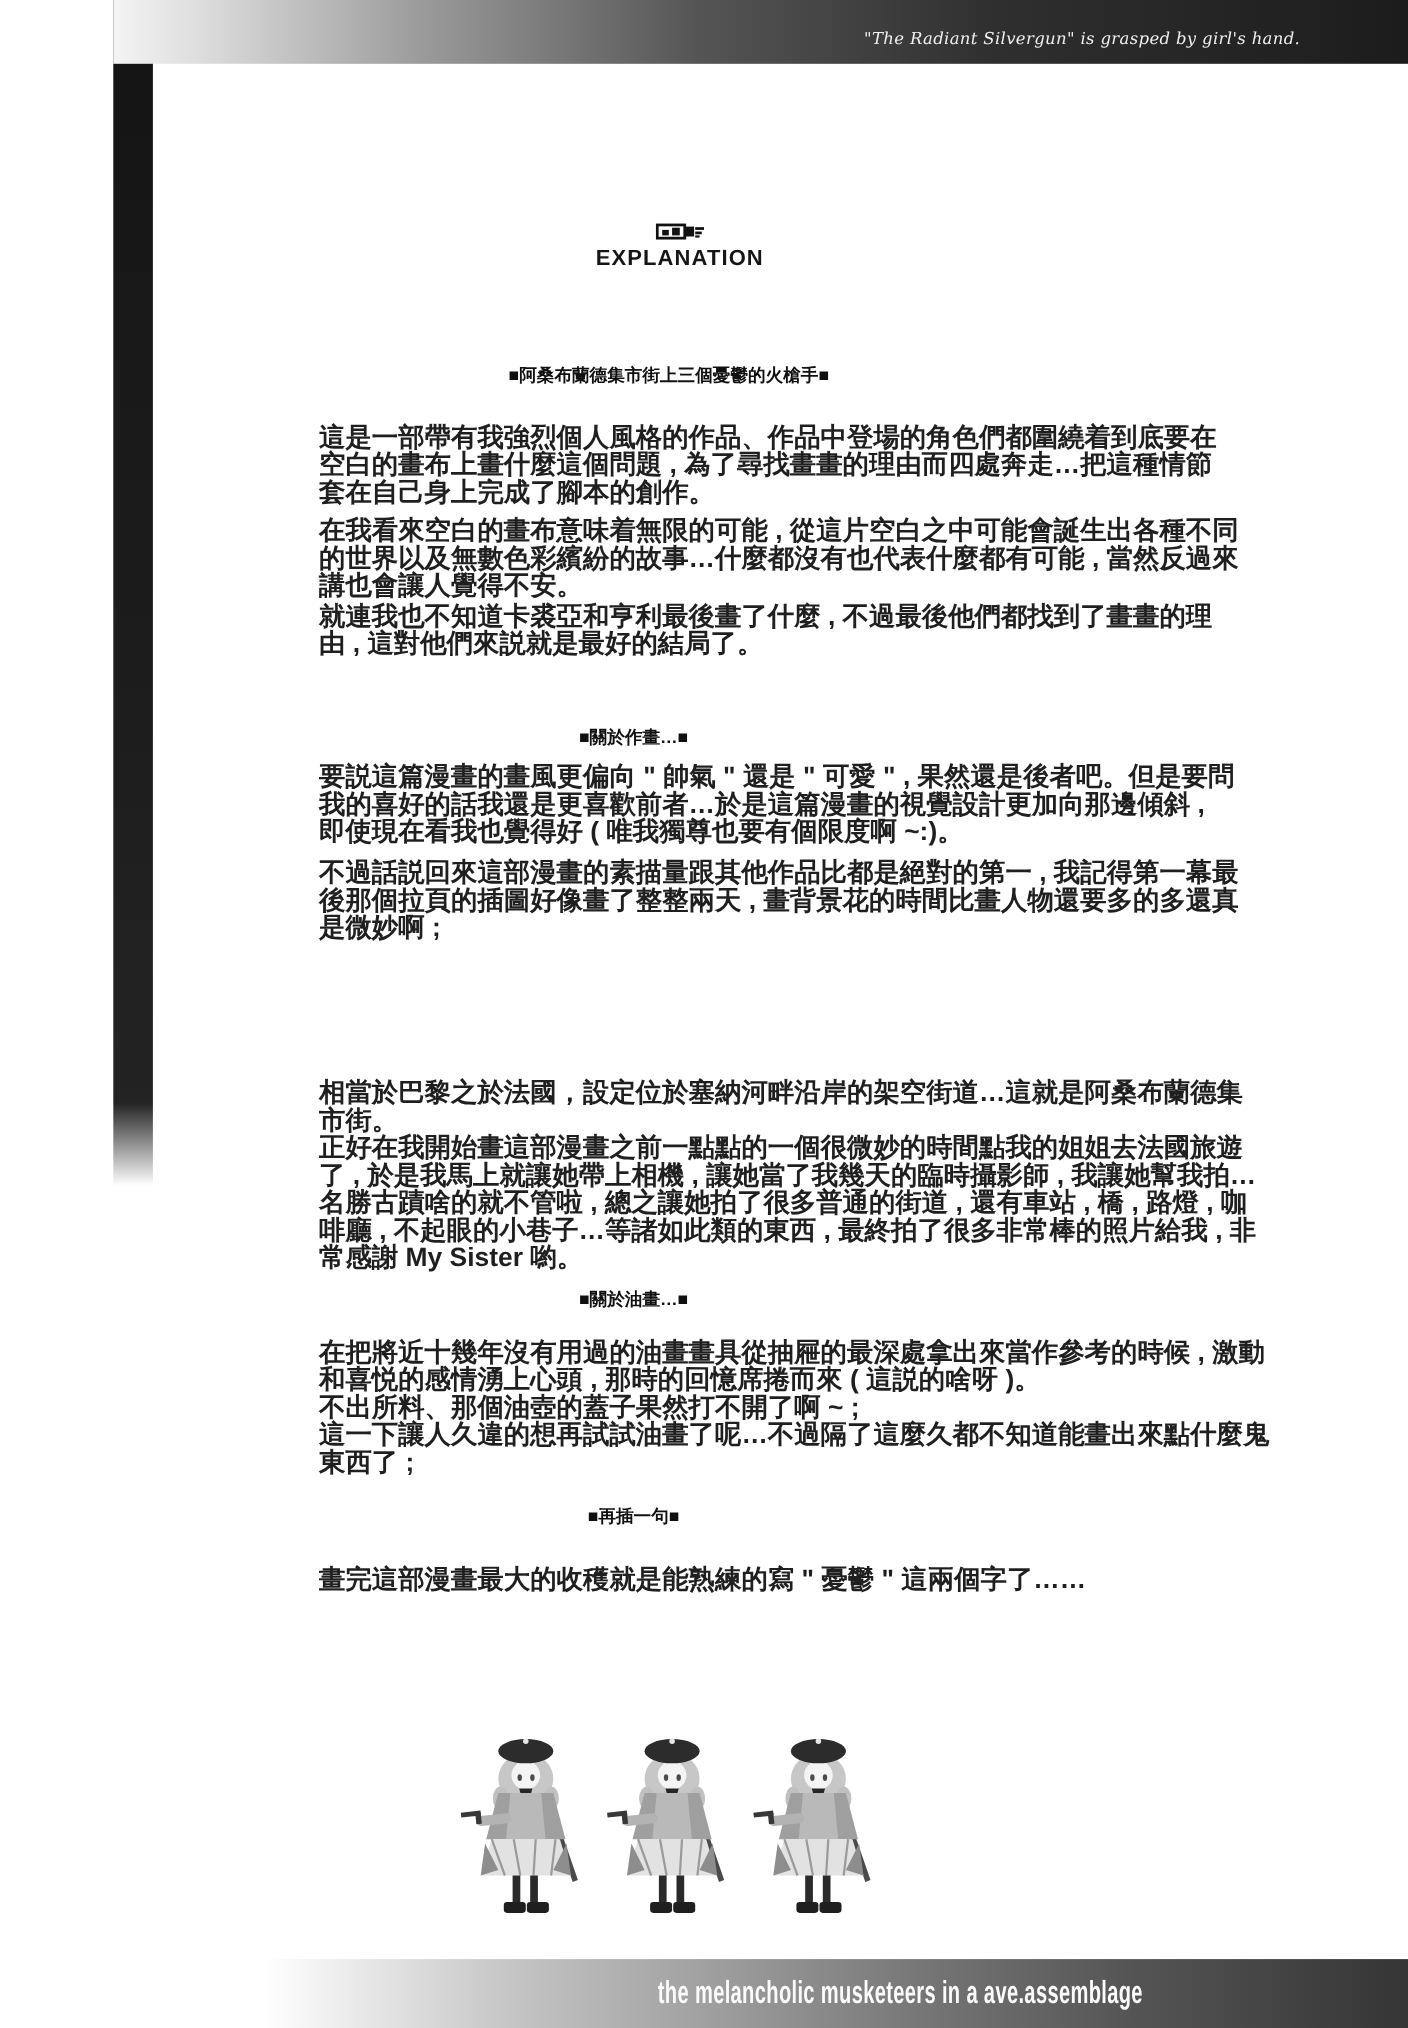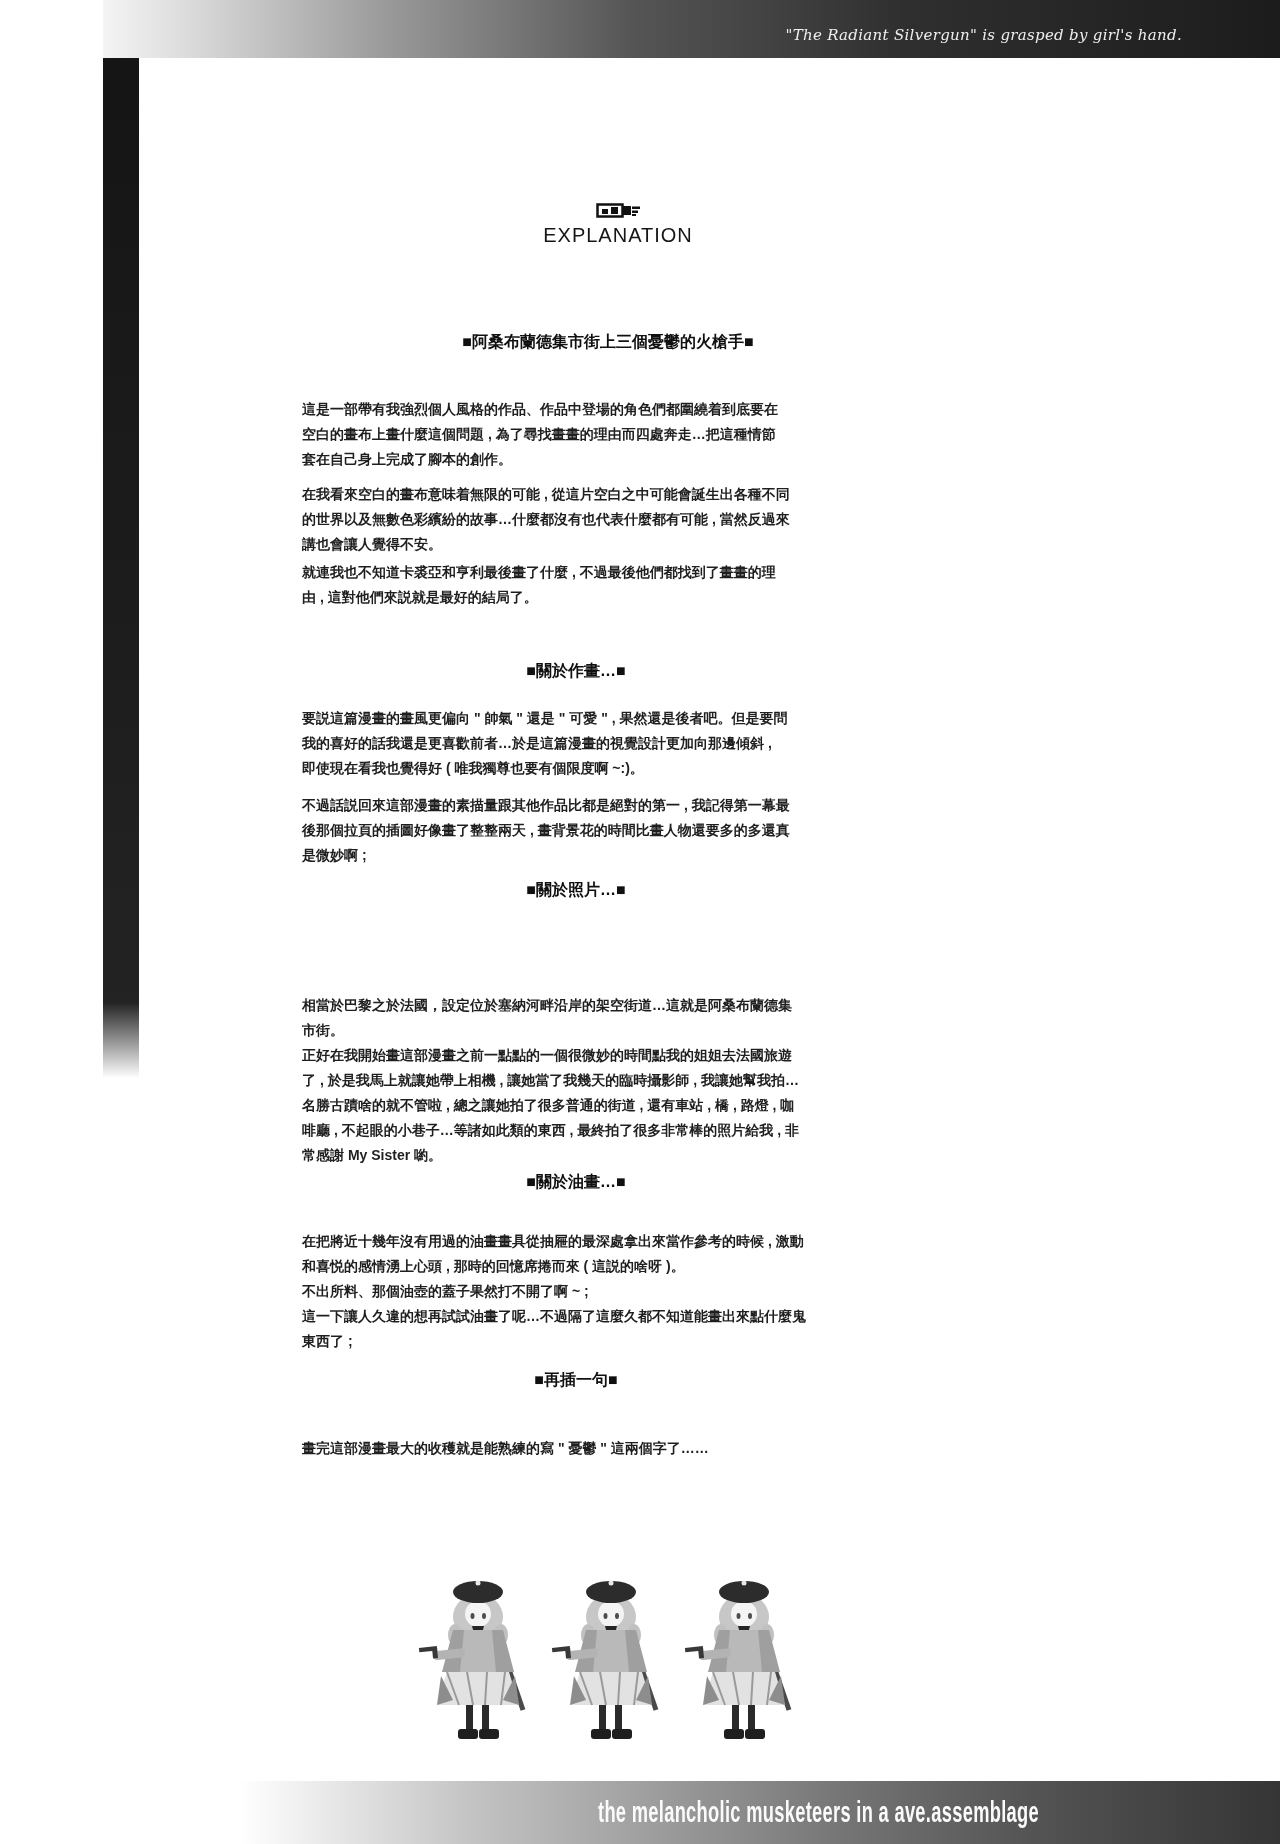--- a/index.html
+++ b/index.html
@@ -21,36 +21,36 @@
     font-size:15px;color:#efefef;letter-spacing:.3px;white-space:nowrap;
   }
   .left-bar{
     position:absolute;left:103px;top:0;width:36px;height:1078px;
     background:linear-gradient(180deg,#141414 0%,#1d1d1d 60%,#232323 93%,rgba(35,35,35,0) 100%);
   }
   
   .title-ornament{position:absolute;left:596px;top:201px;}
   .page-title{
     position:absolute;left:468px;top:224px;width:300px;
-    text-align:center;font-size:20px;letter-spacing:1px;color:#161616;font-weight:normal;margin:0;
+    text-align:center;font-size:20px;letter-spacing:1px;color:#161616;font-weight:bold;margin:0;
   }
   
   .sec-heading{
     position:absolute;width:648px;margin:0;text-align:center;
     font-weight:bold;font-size:16px;line-height:24px;color:#101010;white-space:nowrap;
   }
   #h1{left:284px;top:330px;}
   #h2{left:252px;top:659px;}
   #h3{left:252px;top:878px;}
   #h4{left:252px;top:1170px;}
   #h5{left:252px;top:1368px;}
   
   .para{
-    position:absolute;left:290px;margin:12px;
-    font-size:14px;line-height:25px;font-weight:bold;color:#1f1f1f;
+    position:absolute;left:290px;margin:0;
+    font-size:24px;line-height:25px;font-weight:bold;color:#1f1f1f;
     white-space:pre;
   }
   #p1{top:385px}#p2{top:470px}#p3{top:548px}
   #p4{top:694px}#p5{top:781px}
   #p6{top:931px}#p7{top:981px}
   #p8{top:1217px}#p9{top:1424px}
   
   .sprite{position:absolute;top:1572px;width:122px;height:170px;}
   #sp1{left:416px}#sp2{left:549px}#sp3{left:682px}
   
@@ -129,21 +129,20 @@
 由 , 這對他們來説就是最好的結局了。</p>
 
   <h2 class="sec-heading" id="h2">■關於作畫…■</h2>
   <p class="para" id="p4">要説這篇漫畫的畫風更偏向 " 帥氣 " 還是 " 可愛 " , 果然還是後者吧。但是要問
 我的喜好的話我還是更喜歡前者…於是這篇漫畫的視覺設計更加向那邊傾斜 ,
 即使現在看我也覺得好 ( 唯我獨尊也要有個限度啊 ~:)。</p>
   <p class="para" id="p5">不過話説回來這部漫畫的素描量跟其他作品比都是絕對的第一 , 我記得第一幕最
 後那個拉頁的插圖好像畫了整整兩天 , 畫背景花的時間比畫人物還要多的多還真
 是微妙啊 ;</p>
 
-  <h2 class="sec-heading" id="h3">■關於照片…■</h2>
   <p class="para" id="p7">相當於巴黎之於法國，設定位於塞納河畔沿岸的架空街道…這就是阿桑布蘭德集
 市街。
 正好在我開始畫這部漫畫之前一點點的一個很微妙的時間點我的姐姐去法國旅遊
 了 , 於是我馬上就讓她帶上相機 , 讓她當了我幾天的臨時攝影師 , 我讓她幫我拍…
 名勝古蹟啥的就不管啦 , 總之讓她拍了很多普通的街道 , 還有車站 , 橋 , 路燈 , 咖
 啡廳 , 不起眼的小巷子…等諸如此類的東西 , 最終拍了很多非常棒的照片給我 , 非
 常感謝 My Sister 喲。</p>
 
   <h2 class="sec-heading" id="h4">■關於油畫…■</h2>
   <p class="para" id="p8">在把將近十幾年沒有用過的油畫畫具從抽屜的最深處拿出來當作參考的時候 , 激動

